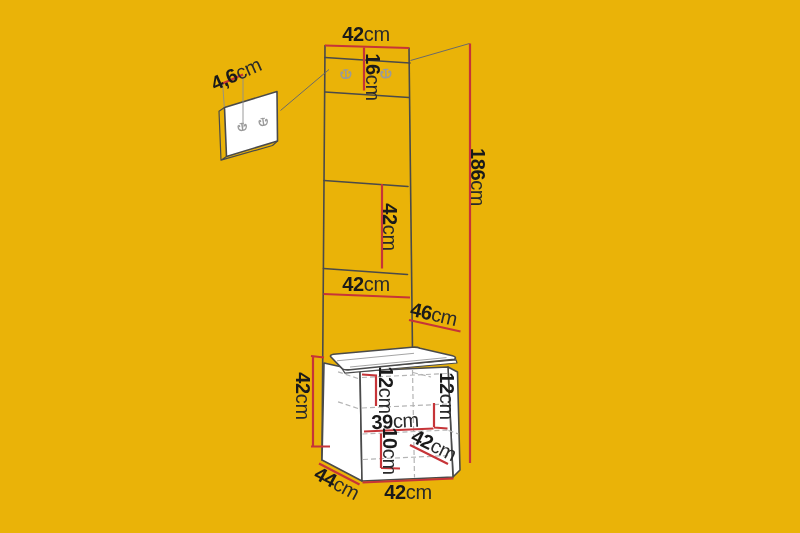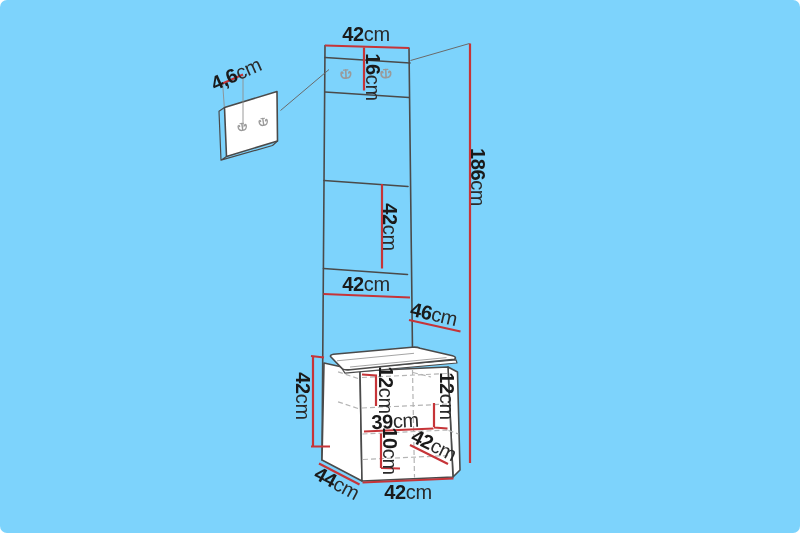--- a/index.html
+++ b/index.html
@@ -1,16 +1,16 @@
 <!DOCTYPE html>
 <html><head>
 <meta charset="utf-8">
 <style>
   html,body{margin:0;padding:0;background:#ffffff;}
-  .stage{position:relative;width:800px;height:533px;background:#7dd3fc;overflow:hidden;border-radius:7px;}
+  .stage{position:relative;width:800px;height:533px;background:#eab308;overflow:hidden;}
   svg{display:block;}
   text.dim{font-family:"Liberation Sans","DejaVu Sans",sans-serif;font-size:20px;fill:#1a1a1a;letter-spacing:-0.4px;}
   text.dim .num{font-weight:700;}
   text.dim .unit{font-weight:400;fill:#2a2a2a;}
   .outline{stroke:#4a4a4a;stroke-width:1.6;fill:none;stroke-linejoin:round;stroke-linecap:round;}
   .face{stroke:#4a4a4a;stroke-width:1.6;fill:#ffffff;stroke-linejoin:round;}
   .thin{stroke:#6a6a6a;stroke-width:1;fill:none;}
   .ext{stroke:#8f8f8f;stroke-width:0.9;fill:none;}
   .seam{stroke:#9a9a9a;stroke-width:0.9;fill:none;}
   .dash{stroke:#b4b4b4;stroke-width:1.2;fill:none;stroke-dasharray:5 3;}

